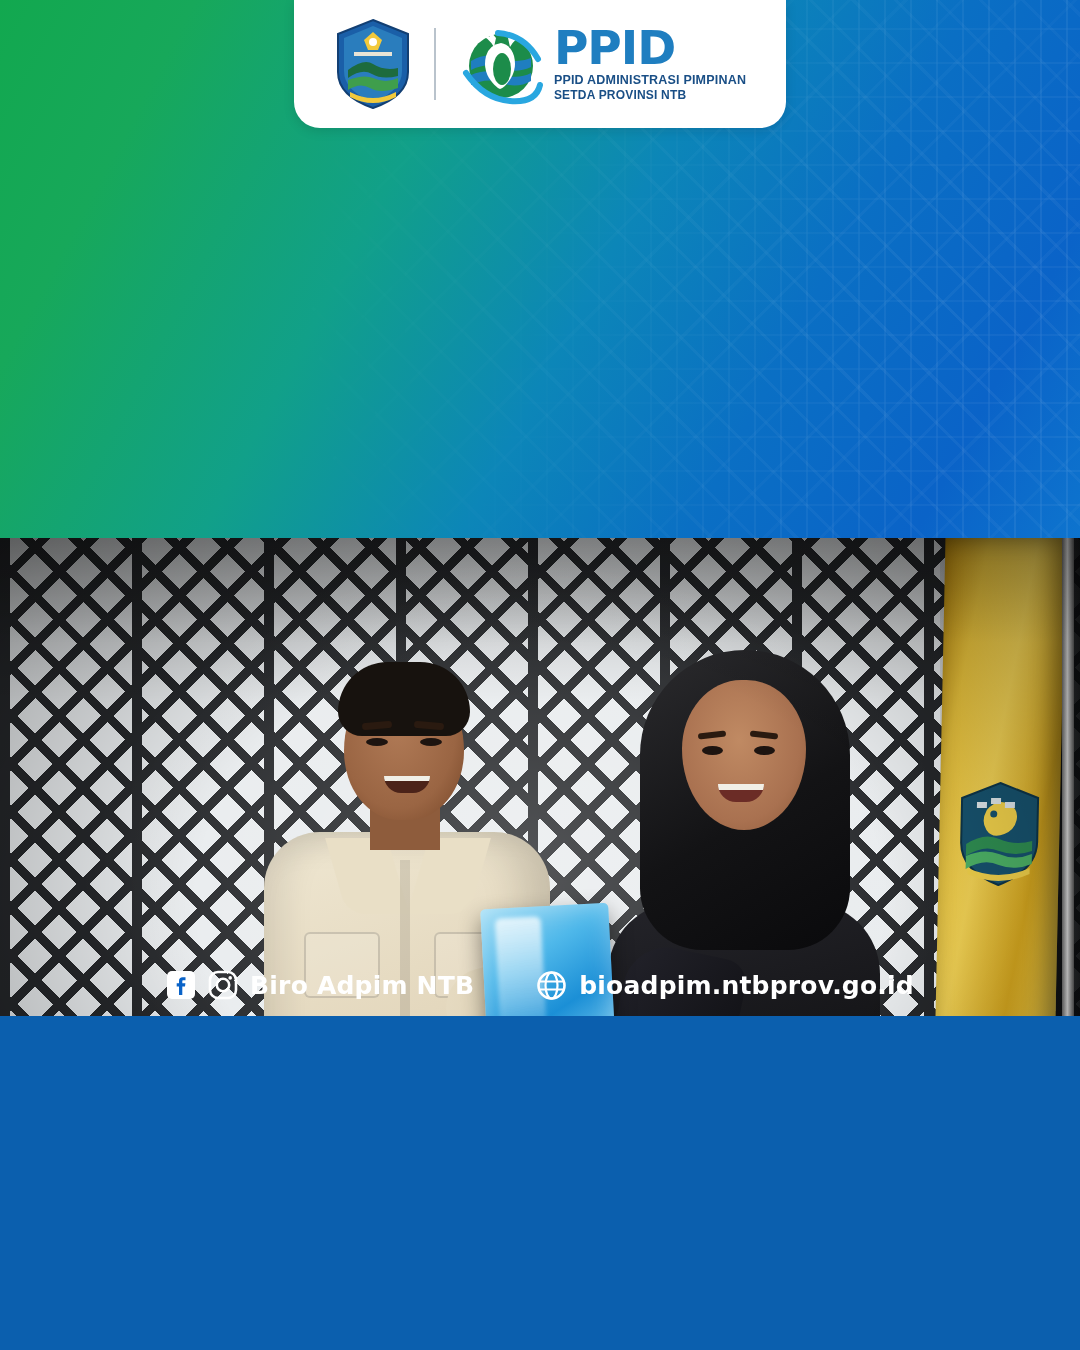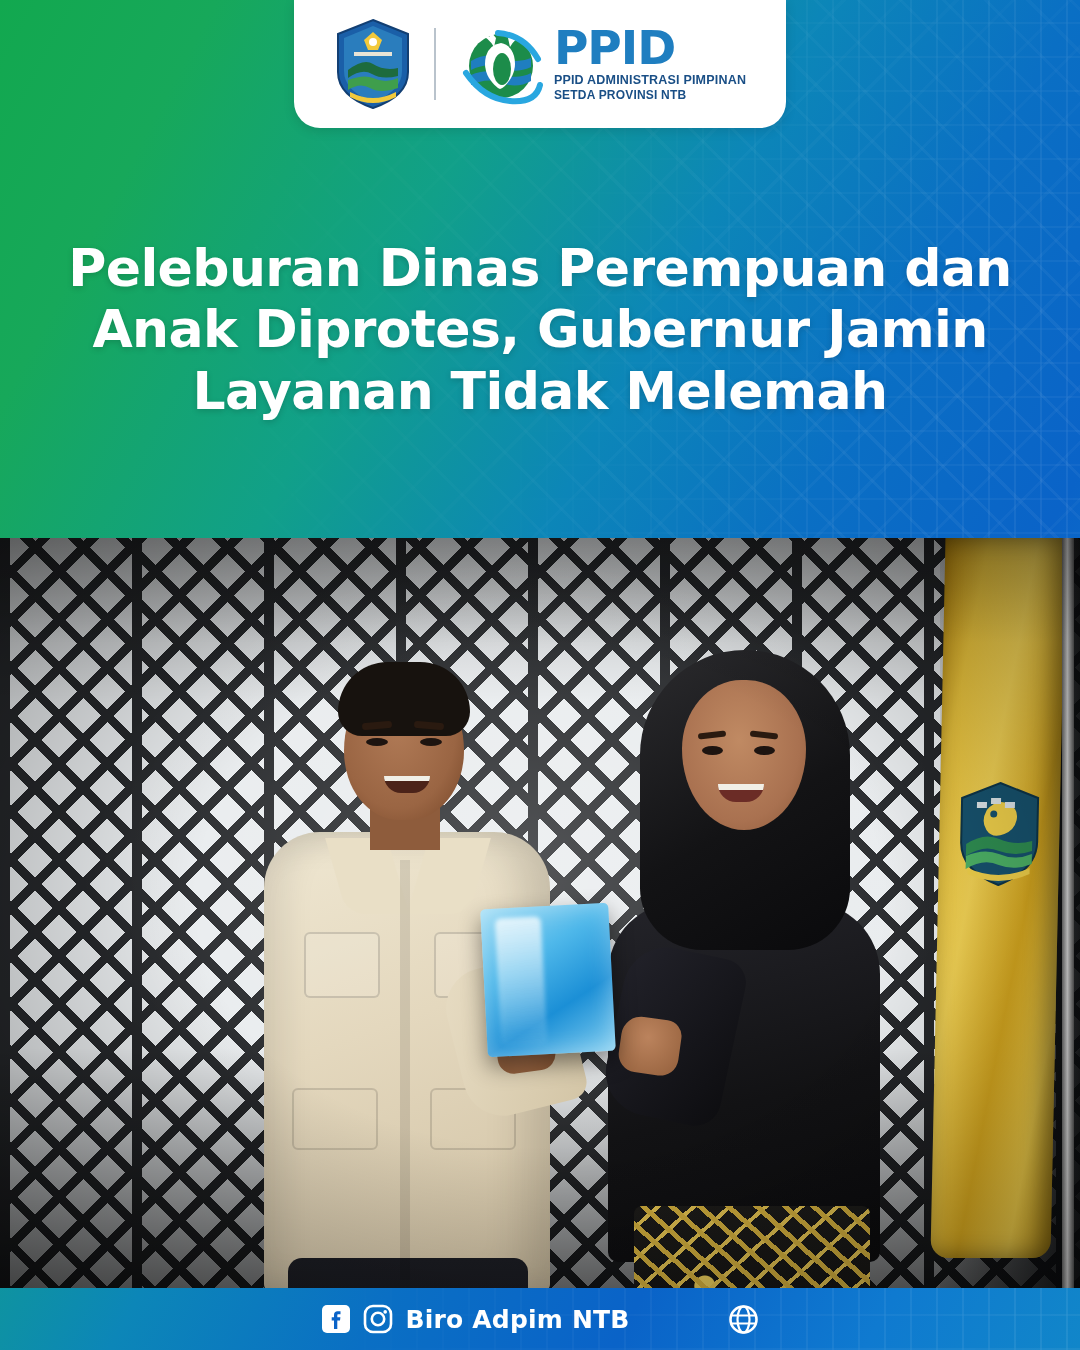--- a/index.html
+++ b/index.html
@@ -5,21 +5,21 @@
   * { box-sizing: border-box; margin: 0; padding: 0; }
   html, body {
     width: 1080px; height: 1350px;
     font-family: "Liberation Sans", sans-serif;
     overflow: hidden;
     background: #0b5fae;
   }
 
   .poster {
     position: relative;
-    width: 1080px; height: 1350px;
+    width: 1080px; height: 1016px;
     overflow: hidden;
   }
 
   
   .bg {
     position: absolute; inset: 0;
     background:
       linear-gradient(118deg,
         #12a84f 0%,
         #17a85a 12%,
@@ -333,21 +333,21 @@
   }
 
   
   .footer {
     position: absolute;
     left: 0; bottom: 0;
     width: 1080px; height: 62px;
     display: flex;
     align-items: center;
     justify-content: center;
-    gap: 36px;
+    gap: 18px;
     z-index: 6;
     background: transparent;
   }
   .footer-group { display: flex; align-items: center; gap: 12px; }
   .fb-icon, .ig-icon, .web-icon { display: block; }
   .footer-text {
     color: #ffffff;
     font-size: 25px;
     font-weight: 600;
     letter-spacing: .2px;
@@ -396,21 +396,20 @@
         </svg>
       </div>
       <div class="ppid-text">
         <div class="ppid-title">PPID</div>
         <div class="ppid-sub1">PPID ADMINISTRASI PIMPINAN</div>
         <div class="ppid-sub2">SETDA PROVINSI NTB</div>
       </div>
     </div>
   </div>
 
-  <div class="headline">Peleburan Dinas Perempuan dan Anak Diprotes, Gubernur Jamin Layanan Tidak Melemah</div>
 
   <div class="photo">
     <div class="photo-inner">
 
       <div class="wall">
         <div class="wall-grid"></div>
         <div class="wall-shade"></div>
         <div class="wall-dark-right"></div>
       </div>
 
@@ -488,16 +487,17 @@
     </div>
 
     <div class="footer-gap"></div>
 
     <div class="footer-group">
       <svg class="web-icon" width="31" height="31" viewBox="0 0 31 31" xmlns="http://www.w3.org/2000/svg">
         <circle cx="15.5" cy="15.5" r="13" fill="none" stroke="#ffffff" stroke-width="2.6"></circle>
         <ellipse cx="15.5" cy="15.5" rx="6" ry="13" fill="none" stroke="#ffffff" stroke-width="2.2"></ellipse>
         <path d="M3 11.5h25M3 19.5h25" stroke="#ffffff" stroke-width="2.2"></path>
       </svg>
+      <span class="footer-text">bioadpim.ntbprov.go.id</span>
     </div>
   </div>
 
 </div>
 
 </body></html>

